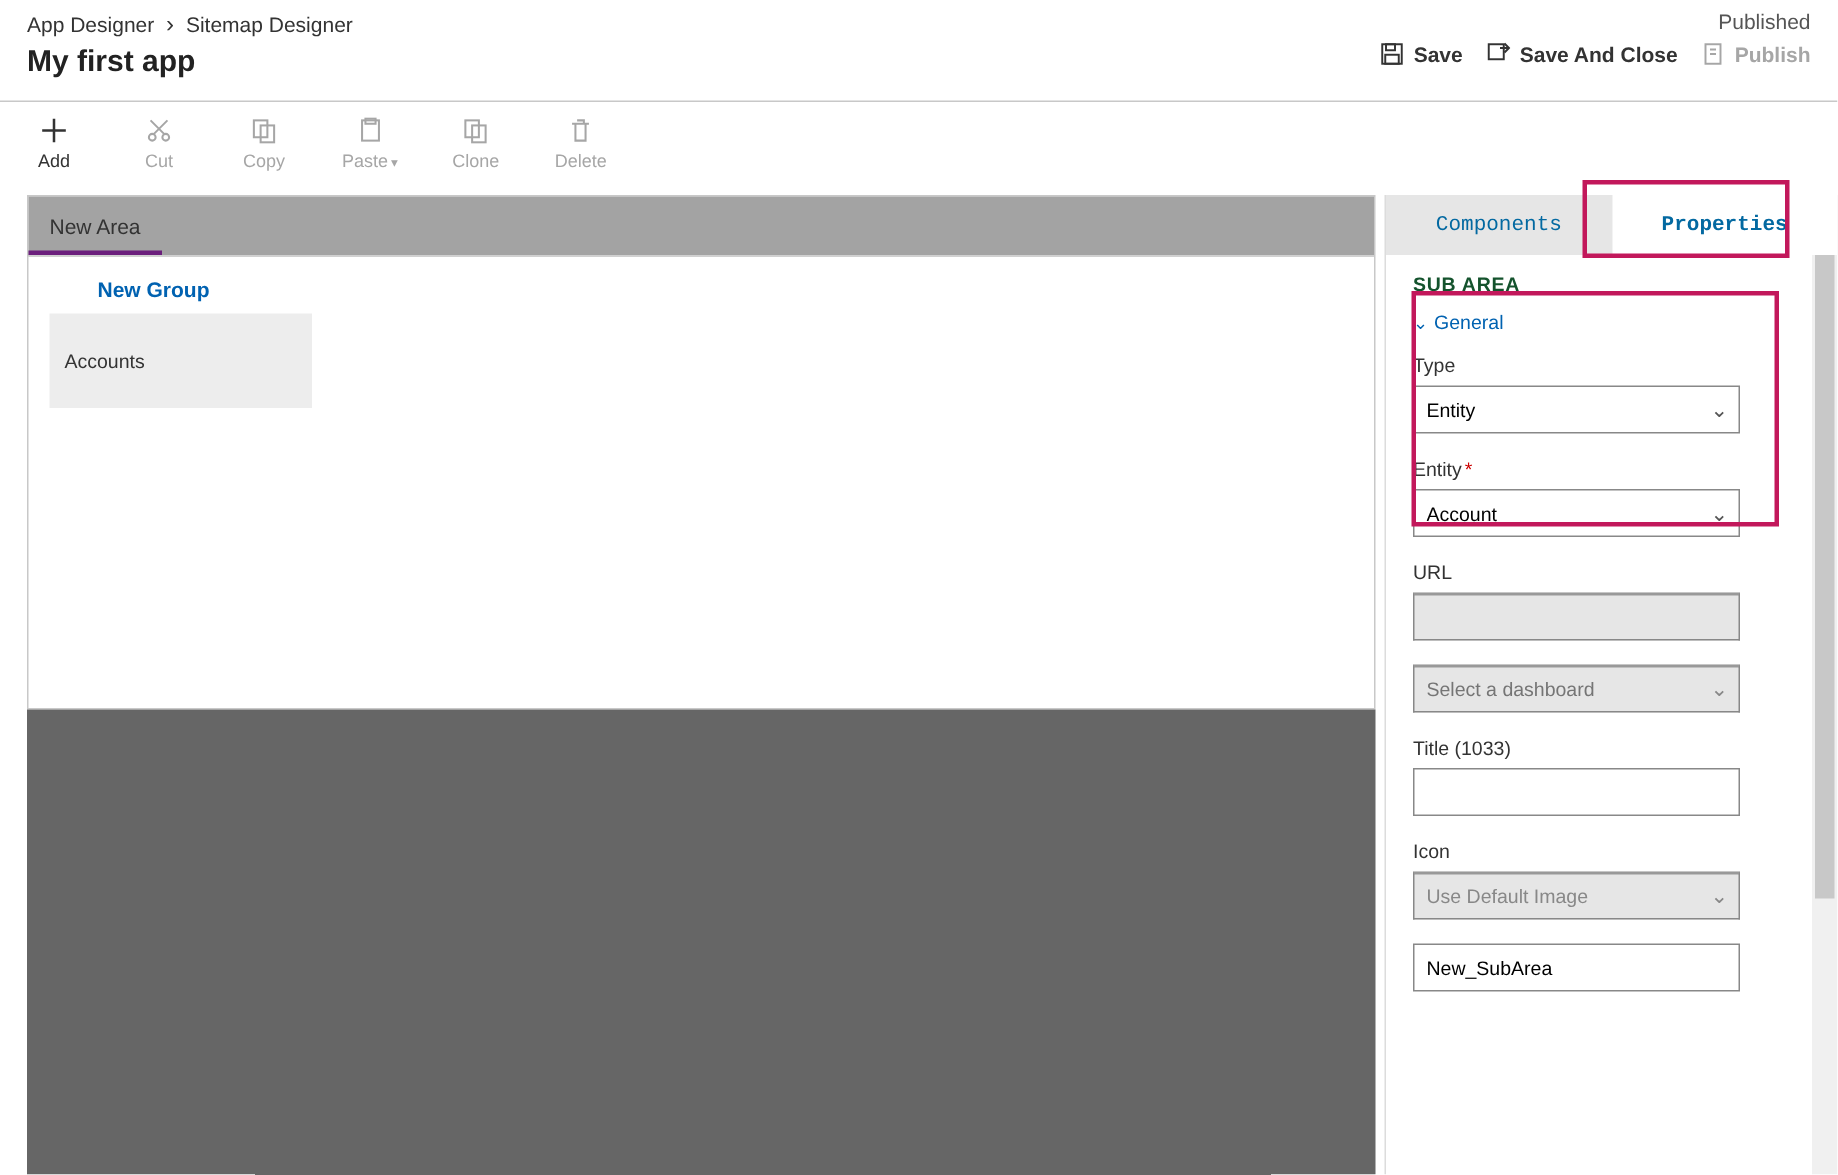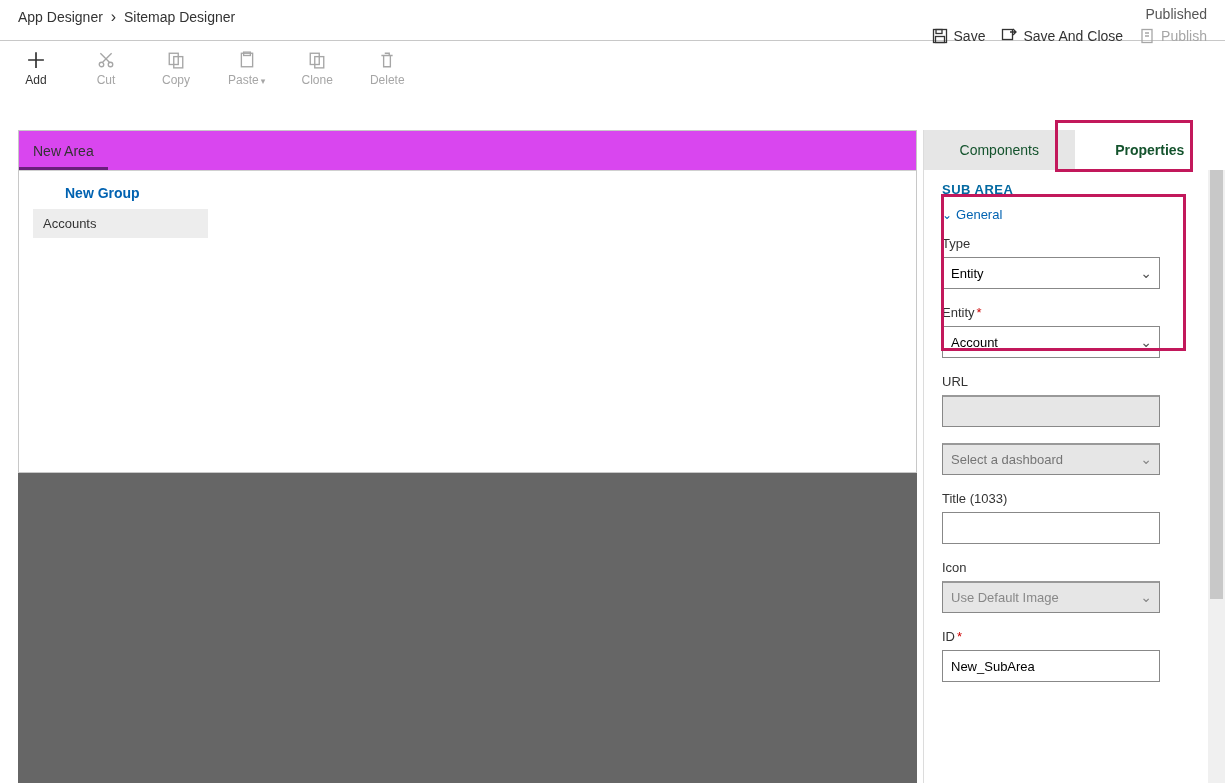--- a/index.html
+++ b/index.html
@@ -5,50 +5,50 @@
 * { box-sizing: border-box; margin: 0; padding: 0; }
 body { font-family: "Segoe UI", Arial, sans-serif; font-size: 14px; color: #333; background: #fff; width: 1225px; height: 783px; overflow: hidden; position: relative; }
 
 .header { padding: 8px 18px 14px 18px; border-bottom: 1px solid #c8c8c8; position: relative; }
 .breadcrumb { font-size: 14px; color: #333; }
 .breadcrumb .sep { margin: 0 4px; font-size: 16px; }
 .app-title { font-size: 20px; font-weight: 600; margin-top: 4px; color: #222; }
 .header-right { position: absolute; right: 18px; top: 6px; text-align: right; }
 .status { font-size: 14px; color: #555; }
 .header-actions { margin-top: 6px; display: flex; gap: 16px; align-items: center; }
-.header-action { display: inline-flex; align-items: flex-end; gap: 6px; font-size: 14px; color: #333; cursor: pointer; }
+.header-action { display: inline-flex; align-items: flex-end; gap: 6px; font-size: 14px; color: #333; cursor: pointer; font-weight: bold; }
 .header-action.disabled { color: #a6a6a6; cursor: default; }
 .header-action svg { width: 16px; height: 16px; }
 
 .toolbar { padding: 10px 18px 6px 18px; display: flex; gap: 34px; }
 .tool { display: flex; flex-direction: column; align-items: center; gap: 4px; font-size: 12px; color: #333; cursor: pointer; min-width: 36px; }
 .tool.disabled { color: #a6a6a6; cursor: default; }
 .tool svg { width: 18px; height: 18px; }
 .tool .caret { font-size: 9px; margin-left: 2px; }
 
 .main { display: flex; position: absolute; top: 130px; left: 0; right: 0; bottom: 0; }
 .canvas-wrap { flex: 1; padding: 0 0 0 18px; background: #fff; display: flex; flex-direction: column; }
 .canvas { border: 1px solid #c8c8c8; background: #fff; height: 343px; }
-.area-row { background: #d946ef; border-bottom: 1px solid #d0d0d0; padding: 0; }
+.area-row { background: #a3a3a3; border-bottom: 1px solid #d0d0d0; padding: 0; }
 .area-tab { display: inline-block; padding: 12px 14px 8px 14px; font-size: 14px; color: #333; border-bottom: 3px solid #6b1f7c; }
 .group { padding: 14px 14px; }
 .group-title { color: #0062b1; font-weight: 600; font-size: 14px; margin-bottom: 8px; padding-left: 32px; }
-.subarea { background: #ededed; padding: 7px 10px; width: 175px; font-size: 13px; color: #333; cursor: pointer; }
+.subarea { background: #ededed; padding: 24px 10px; width: 175px; font-size: 13px; color: #333; cursor: pointer; }
 .canvas-filler { flex: 1; background: #666; }
 
 .side { width: 302px; background: #fff; border-left: 1px solid #dcdcdc; position: relative; margin-left: 6px; }
 .side-tabs { display: flex; background: #e6e6e6; height: 40px; }
-.side-tab { flex: 1; display: flex; align-items: center; justify-content: center; font-size: 14px; color: #14532d; cursor: pointer; }
+.side-tab { flex: 1; display: flex; align-items: center; justify-content: center; font-size: 14px; color: #0369a1; cursor: pointer; font-family: Liberation Mono, monospace; }
 .side-tab.active { background: #fff; font-weight: 600; }
 .highlight-box { position: absolute; border: 3px solid #c2185b; pointer-events: none; }
 .hb-tab { top: -10px; left: 131px; width: 138px; height: 52px; }
 .hb-fields { top: 64px; left: 17px; width: 245px; height: 157px; }
 
 .panel { padding: 12px 18px 20px 18px; overflow-y: auto; height: calc(100% - 40px); }
-.panel-title { font-size: 13px; font-weight: 600; color: #0369a1; letter-spacing: 0.5px; margin-bottom: 10px; }
+.panel-title { font-size: 13px; font-weight: 600; color: #14532d; letter-spacing: 0.5px; margin-bottom: 10px; }
 .section-header { color: #0062b1; font-size: 13px; cursor: pointer; display: flex; align-items: center; gap: 4px; margin-bottom: 14px; }
 .section-header .chev { font-size: 12px; }
 
 .field { margin-bottom: 16px; }
 .field-label { font-size: 13px; color: #333; margin-bottom: 6px; display: block; }
 .field-label .req { color: #c00; margin-left: 2px; }
 .select, .text-input { width: 218px; height: 32px; border: 1px solid #888; padding: 0 8px; font-size: 13px; background: #fff; font-family: inherit; }
 .select { appearance: none; -webkit-appearance: none; background-image: none; position: relative; }
 .select-wrap { position: relative; width: 218px; }
 .select-wrap .chev-down { position: absolute; right: 8px; top: 50%; transform: translateY(-50%); pointer-events: none; font-size: 14px; color: #555; }
@@ -60,20 +60,21 @@
 </style>
 </head>
 <body>
 
 <div class="header">
   <div class="breadcrumb">
     <span>App Designer</span>
     <span class="sep">›</span>
     <span>Sitemap Designer</span>
   </div>
+  <div class="app-title">My first app</div>
   <div class="header-right">
     <div class="status">Published</div>
     <div class="header-actions">
       <div class="header-action">
         <svg viewBox="0 0 16 16" fill="none" stroke="#333" stroke-width="1.3">
             <rect x="1.5" y="1.5" width="13" height="13"></rect>
             <rect x="4" y="1.5" width="6" height="4"></rect>
             <rect x="3.5" y="8.5" width="9" height="6"></rect>
           </svg>
         <span>Save</span>
@@ -205,21 +206,20 @@
 
       <div class="field">
         <label class="field-label">Icon</label>
         <div class="select-wrap disabled-wrap">
           <input class="select disabled" disabled="" value="Use Default Image" style="">
           <span class="chev-down">⌄</span>
         </div>
       </div>
 
       <div class="field">
-        <label class="field-label"><span>ID</span><span class="req">*</span></label>
         <input class="text-input" value="New_SubArea" style="">
       </div>
     </div>
 
     <div class="scrollbar">
       <div class="scrollbar-thumb"></div>
     </div>
   </div>
 </div>
 

